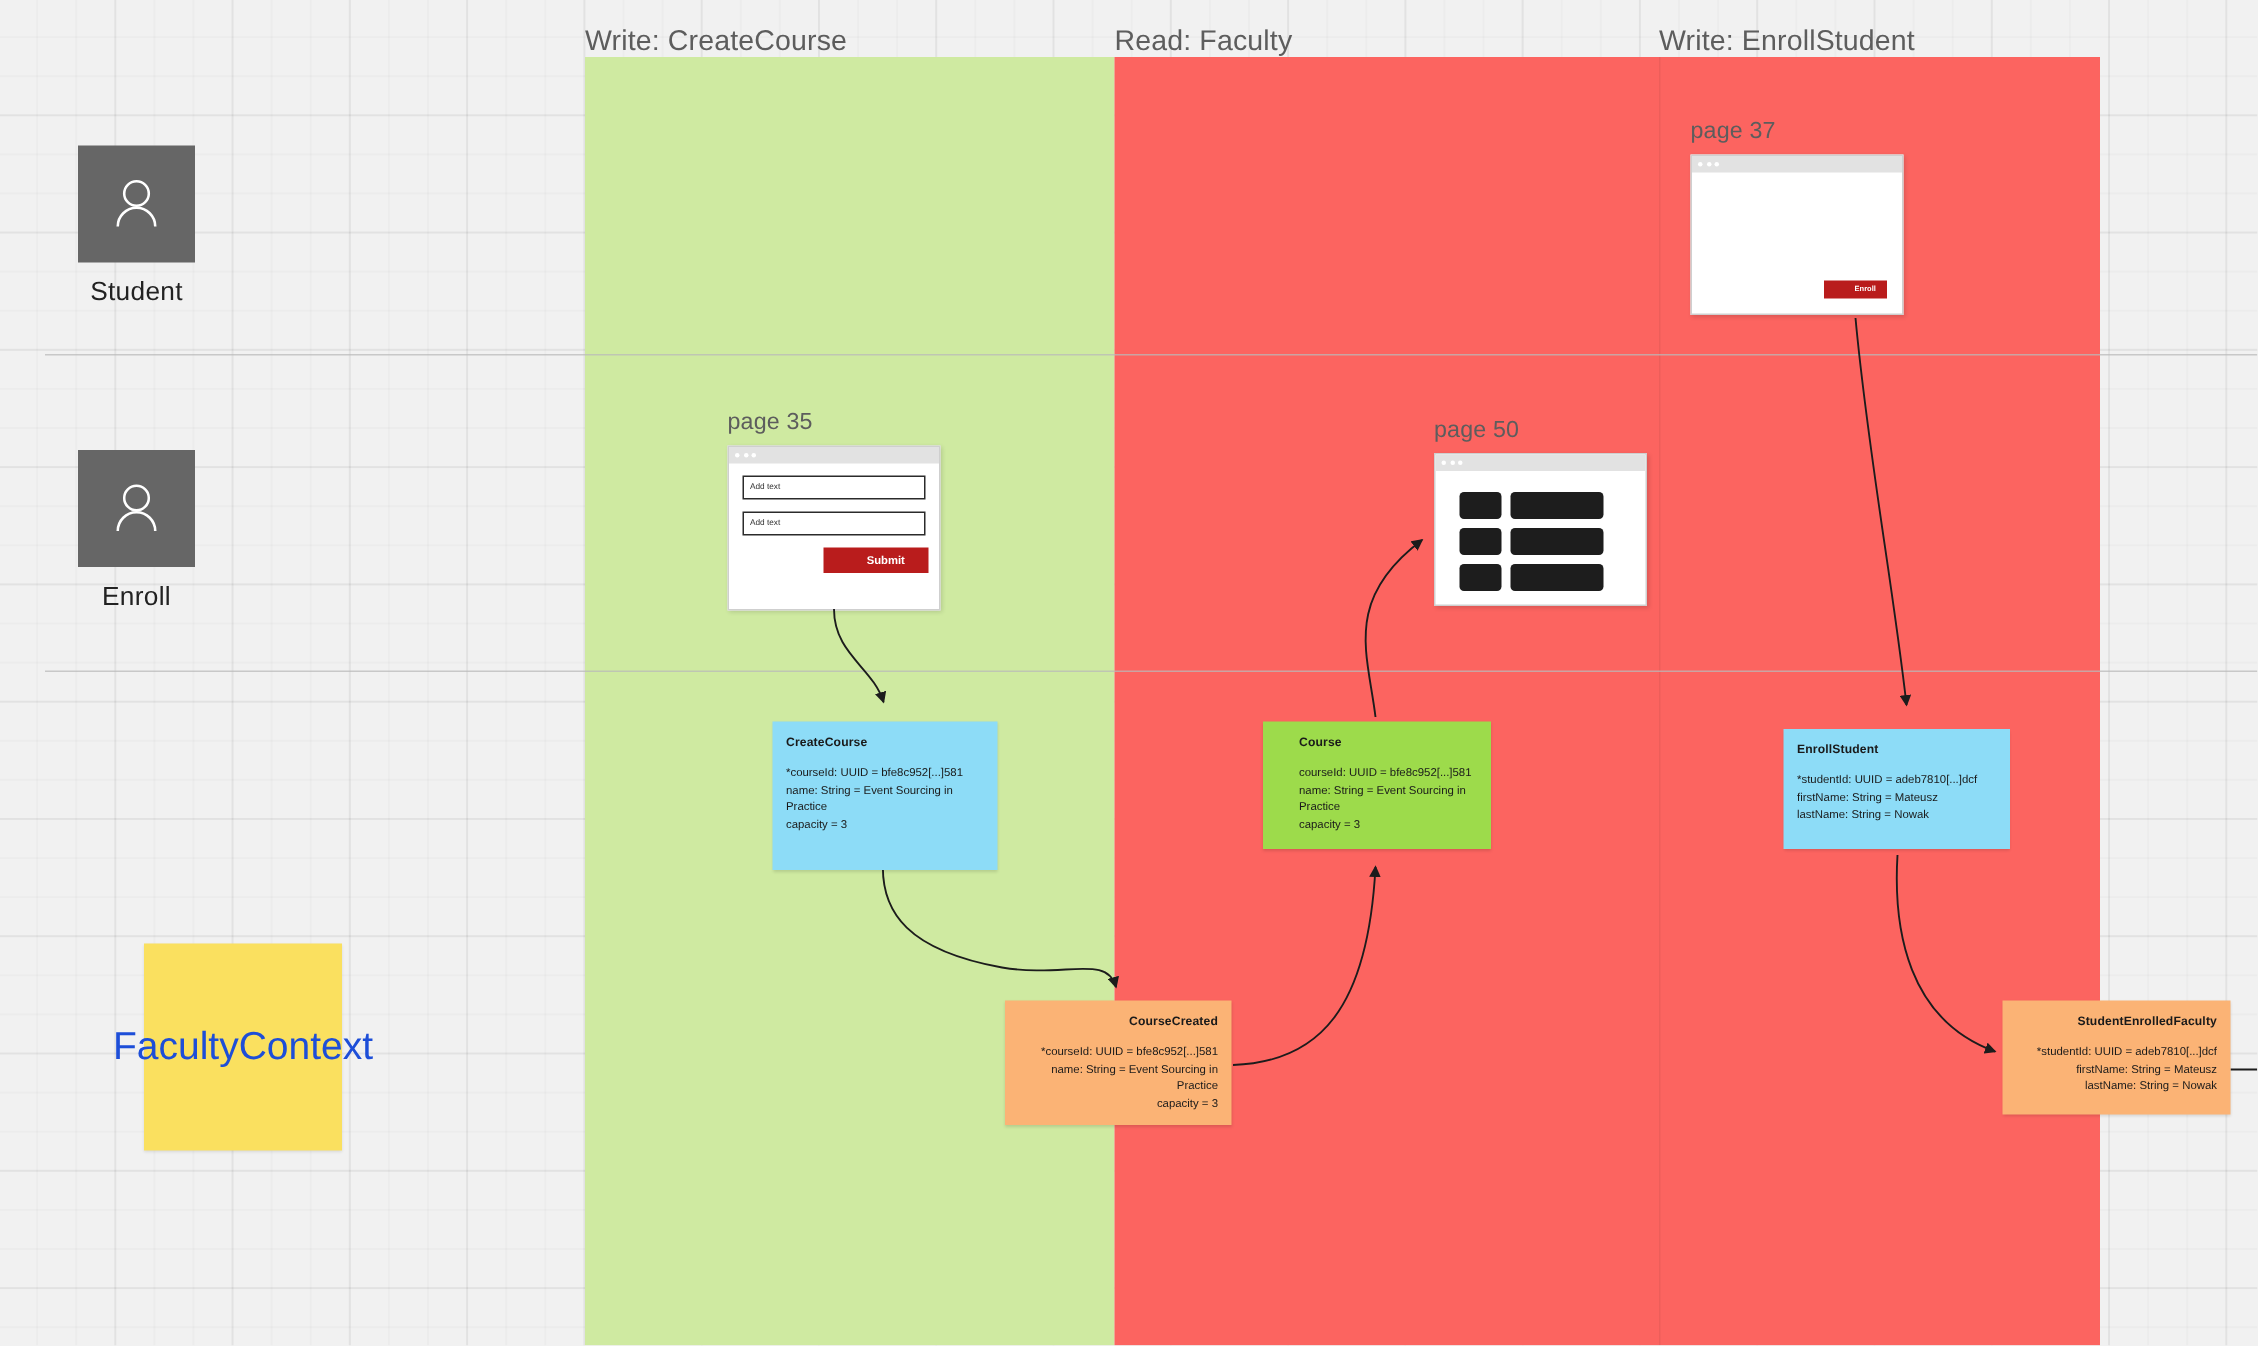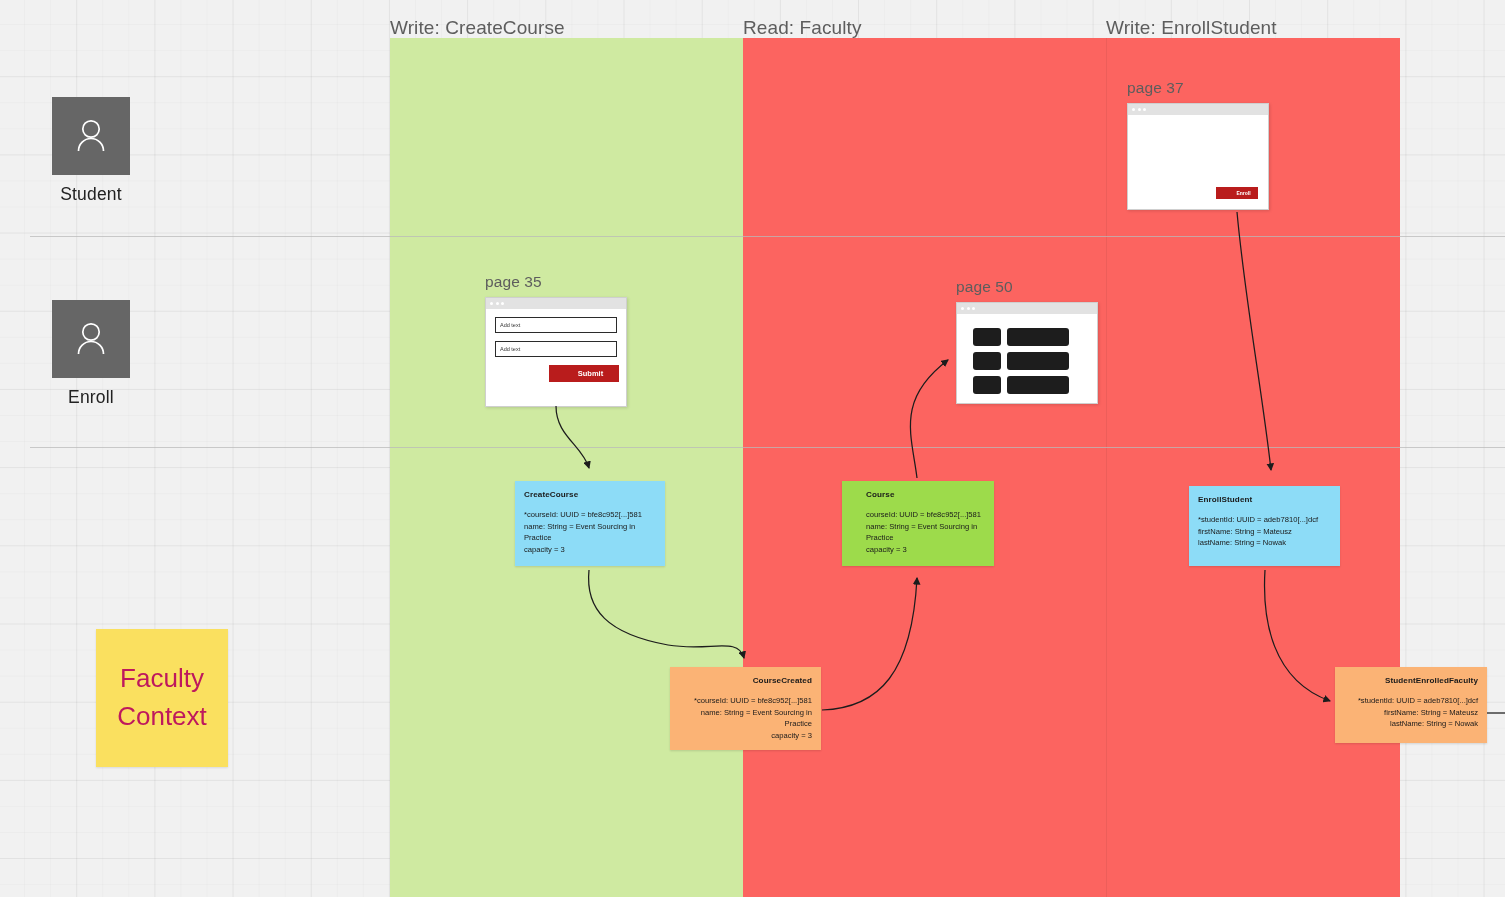--- a/index.html
+++ b/index.html
@@ -86,23 +86,23 @@
 
   
   .sticky {
     position: absolute;
     width: 132px;
     height: 138px;
     background: #fae05f;
     display: flex;
     align-items: center;
     justify-content: center;
-    flex-direction: column;
+    flex-direction: row;
     font-size: 26px;
-    color: #be185d;
+    color: #1d4ed8;
     line-height: 1.45;
     text-align: center;
     box-shadow: 0 1px 2px rgba(0,0,0,.10);
   }
 
   
   .mock-wrap { position: absolute; }
   .mock-title {
     font-size: 15.5px;
     color: #5d5d5d;
@@ -296,21 +296,21 @@
 
     <path d="M 917 478 C 912 436, 895 400, 948 360" fill="none" stroke="#1c1c1c" stroke-width="1.25" marker-end="url(#ah)"></path>
 
     <path d="M 1237 212 C 1245 300, 1262 390, 1271 470" fill="none" stroke="#1c1c1c" stroke-width="1.25" marker-end="url(#ah)"></path>
 
     <path d="M 1265 570 C 1262 620, 1272 680, 1330 701" fill="none" stroke="#1c1c1c" stroke-width="1.25" marker-end="url(#ah)"></path>
 
     <path d="M 1487 713 L 1505 713" fill="none" stroke="#1c1c1c" stroke-width="1.25"></path>
   </svg>
 
-  <div class="card card-blue" style="left:515px; top:481px; width:150px; height:85px;">
+  <div class="card card-blue" style="left:515px; top:481px; width:150px; height:99px;">
     <div class="card-title">CreateCourse</div>
     <div class="card-line">*courseId: UUID = bfe8c952[...]581</div>
     <div class="card-line">name: String = Event Sourcing in Practice</div>
     <div class="card-line">capacity = 3</div>
   </div>
 
   <div class="card card-green" style="left:842px; top:481px; width:152px; height:85px;">
     <div class="card-title">Course</div>
     <div class="card-line">courseId: UUID = bfe8c952[...]581</div>
     <div class="card-line">name: String = Event Sourcing in Practice</div>

